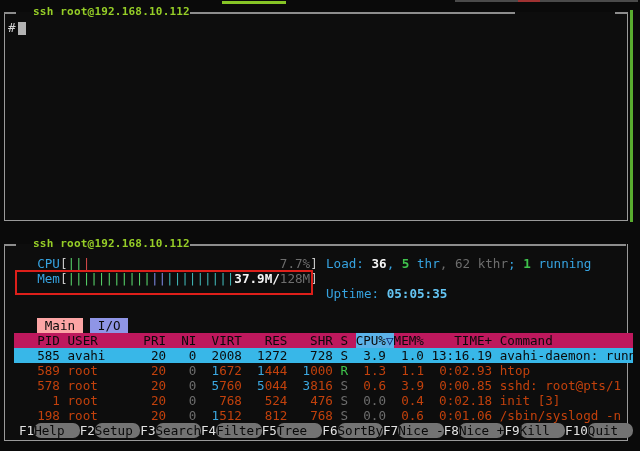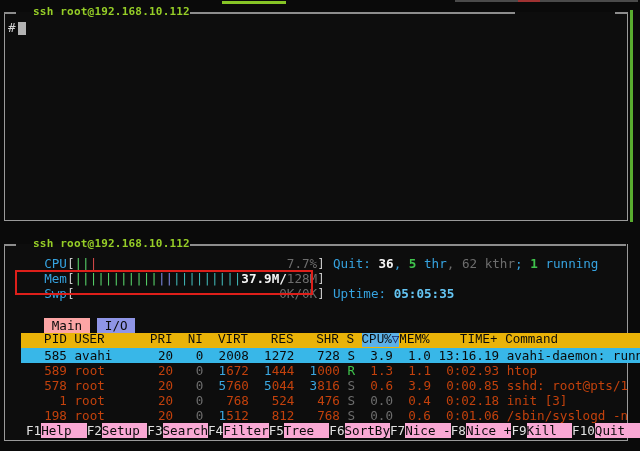--- a/index.html
+++ b/index.html
@@ -9,21 +9,21 @@
   .pane-box{position:absolute;border-left:1.5px solid #9a9a9a;border-right:1.5px solid #9a9a9a;
             border-bottom:1.5px solid #9a9a9a;background:#0d0d0d;}
   .dash{position:absolute;height:1.5px;background:#8d8d8d;}
   .ptitle{position:absolute;font-size:11px;font-weight:bold;color:#96ce27;letter-spacing:.2px;
           white-space:pre;line-height:13px;}
   .pscroll{position:absolute;font-size:11px;font-weight:bold;color:#96ce27;white-space:pre;line-height:13px;}
   .trow{position:absolute;margin:0;font-size:12.6px;line-height:15px;height:15px;white-space:pre;
         color:#d4d4d4;left:8px;}
   .rrow{left:312px;}
   .full{left:0;right:0;padding-left:8px;}
-  .bg-green{background:#eab308;font-family:Liberation Mono, monospace;}
+  .bg-green{background:#be185d;}
   .bg-cyan{background:#38b7e8;}
   .content{position:absolute;overflow:hidden;}
   .cursor{position:absolute;background:#b3b3b3;}
   .greenline{position:absolute;width:2.5px;background:#59ad2f;}
   .artifact{position:absolute;}
   .redbox{position:absolute;border:2.5px solid #dd1f1a;background:transparent;z-index:30;}
   
   .s-w{color:#c2410c;}
   .s-bw{color:#f5f5f5;font-weight:bold;}
   .s-cyan{color:#36a3e0;}
@@ -37,21 +37,21 @@
   .s-bart{color:#3fb3b3;}
   .s-barr{color:#d04848;}
   .s-upt{color:#64c4f2;font-weight:bold;}
   .s-hg{color:#0a0a0a;}
   .s-hs{color:#0a0a0a;background:#5cb2e8;}
   .s-hst{color:#15246e;background:#5cb2e8;}
   .s-sel{color:#0a0a0a;}
   .s-tabA{color:#0a0a0a;background:#fca5a5;}
   .s-tabI{color:#0a0a0a;background:#8f95e6;}
   .s-fk{color:#e2e2e2;}
-  .s-fl{color:#0a0a0a;background:#f9a8d4;}
+  .s-fl{color:#0a0a0a;background:#737373;border-radius:7px;}
 </style>
 </head>
 <body>
 
 <div class="screen">
 
   <div class="artifact" style="left:222px;top:1px;width:64px;height:3px;background:#86c426;"></div>
   <div class="artifact" style="left:455px;top:0;width:183px;height:2px;background:#5a5a5a;opacity:.8;"></div>
   <div class="artifact" style="left:518px;top:0;width:22px;height:2px;background:#a83030;opacity:.9;"></div>
 
@@ -65,27 +65,26 @@
     <div class="cursor" style="left:18px;top:21.5px;width:8px;height:13px;"></div>
     <div class="greenline" style="left:630px;top:10px;height:212px;"></div>
   </div>
 
   <div class="pane" style="left:0;top:232px;width:640px;height:219px;">
     <div class="pane-box" style="left:4px;top:12px;width:622px;height:196px;"></div>
     <div class="dash" style="left:4px;top:12px;width:12px;"></div>
     <div class="ptitle" style="left:33px;top:5px;">ssh root@192.168.10.112</div>
     <div class="dash" style="left:190px;top:12px;width:436px;"></div>
 
-    <div class="content" style="left:21px;top:18px;width:619px;height:188px;">
+    <div class="content" style="left:14px;top:18px;width:619px;height:188px;">
 
       <pre class="trow" style="top:6px;"><span class="s-w">  </span><span class="s-cyan">CPU</span><span class="s-br">[</span><span class="s-barg">||</span><span class="s-barr">|</span><span class="s-w">                         </span><span class="s-dim">7.7%</span><span class="s-br">]</span></pre>
       <pre class="trow" style="top:21px;"><span class="s-w">  </span><span class="s-cyan">Mem</span><span class="s-br">[</span><span class="s-barg">|||||||||||</span><span class="s-barb">||</span><span class="s-bart">|||||||||</span><span class="s-bw">37.9M/</span><span class="s-dim">128M</span><span class="s-br">]</span></pre>
-      <pre class="trow" style="top:36px;"><span class="s-w">  </span><span class="s-cyan">Swp</span><span class="s-br">[</span><span class="s-w">                           </span><span class="s-dim">0K/0K</span><span class="s-br">]</span></pre>
 
-      <pre class="trow rrow" style="top:6px;"><span class="s-cyan">Quit: </span><span class="s-bw">36</span><span class="s-cyan">, </span><span class="s-gb">5</span><span class="s-cyan"> thr</span><span class="s-dim">, </span><span class="s-dim">62 kthr</span><span class="s-cyan">; </span><span class="s-gb">1</span><span class="s-cyan"> running</span></pre>
+      <pre class="trow rrow" style="top:6px;"><span class="s-cyan">Load: </span><span class="s-bw">36</span><span class="s-cyan">, </span><span class="s-gb">5</span><span class="s-cyan"> thr</span><span class="s-dim">, </span><span class="s-dim">62 kthr</span><span class="s-cyan">; </span><span class="s-gb">1</span><span class="s-cyan"> running</span></pre>
       <pre class="trow rrow" style="top:36px;"><span class="s-cyan">Uptime: </span><span class="s-upt">05:05:35</span></pre>
 
       <pre class="trow" style="top:68px;"><span class="s-w">  </span><span class="s-tabA"> Main </span><span class="s-w"> </span><span class="s-tabI"> I/O </span></pre>
 
       <pre class="trow full bg-green" style="top:83px;"><span class="s-hg">  PID USER      PRI  NI  VIRT   RES   SHR S </span><span class="s-hs">CPU%</span><span class="s-hst">▽</span><span class="s-hg">MEM%    TIME+ Command</span></pre>
 
       <pre class="trow full bg-cyan" style="top:98px;"><span class="s-sel">  585 avahi      20   0  2008  1272   728 S  3.9  1.0 13:16.19 avahi-daemon: running</span></pre>
       <pre class="trow full" style="top:113px;"><span class="s-w">  589 root       20   </span><span class="s-dim">0</span><span class="s-w">  </span><span class="s-num">1</span><span class="s-w">672  </span><span class="s-num">1</span><span class="s-w">444  </span><span class="s-num">1</span><span class="s-w">000 </span><span class="s-g">R</span><span class="s-w">  1.3  1.1  0:02.93 htop</span></pre>
       <pre class="trow full" style="top:128px;"><span class="s-w">  578 root       20   </span><span class="s-dim">0</span><span class="s-w">  </span><span class="s-num">5</span><span class="s-w">760  </span><span class="s-num">5</span><span class="s-w">044  </span><span class="s-num">3</span><span class="s-w">816 </span><span class="s-dim">S</span><span class="s-w">  0.6  3.9  0:00.85 sshd: root@pts/1</span></pre>
       <pre class="trow full" style="top:143px;"><span class="s-w">    1 root       20   </span><span class="s-dim">0</span><span class="s-w">   768   524   476 </span><span class="s-dim">S</span><span class="s-w"> </span><span class="s-dim"> 0.0</span><span class="s-w">  0.4  0:02.18 init [3]</span></pre>

